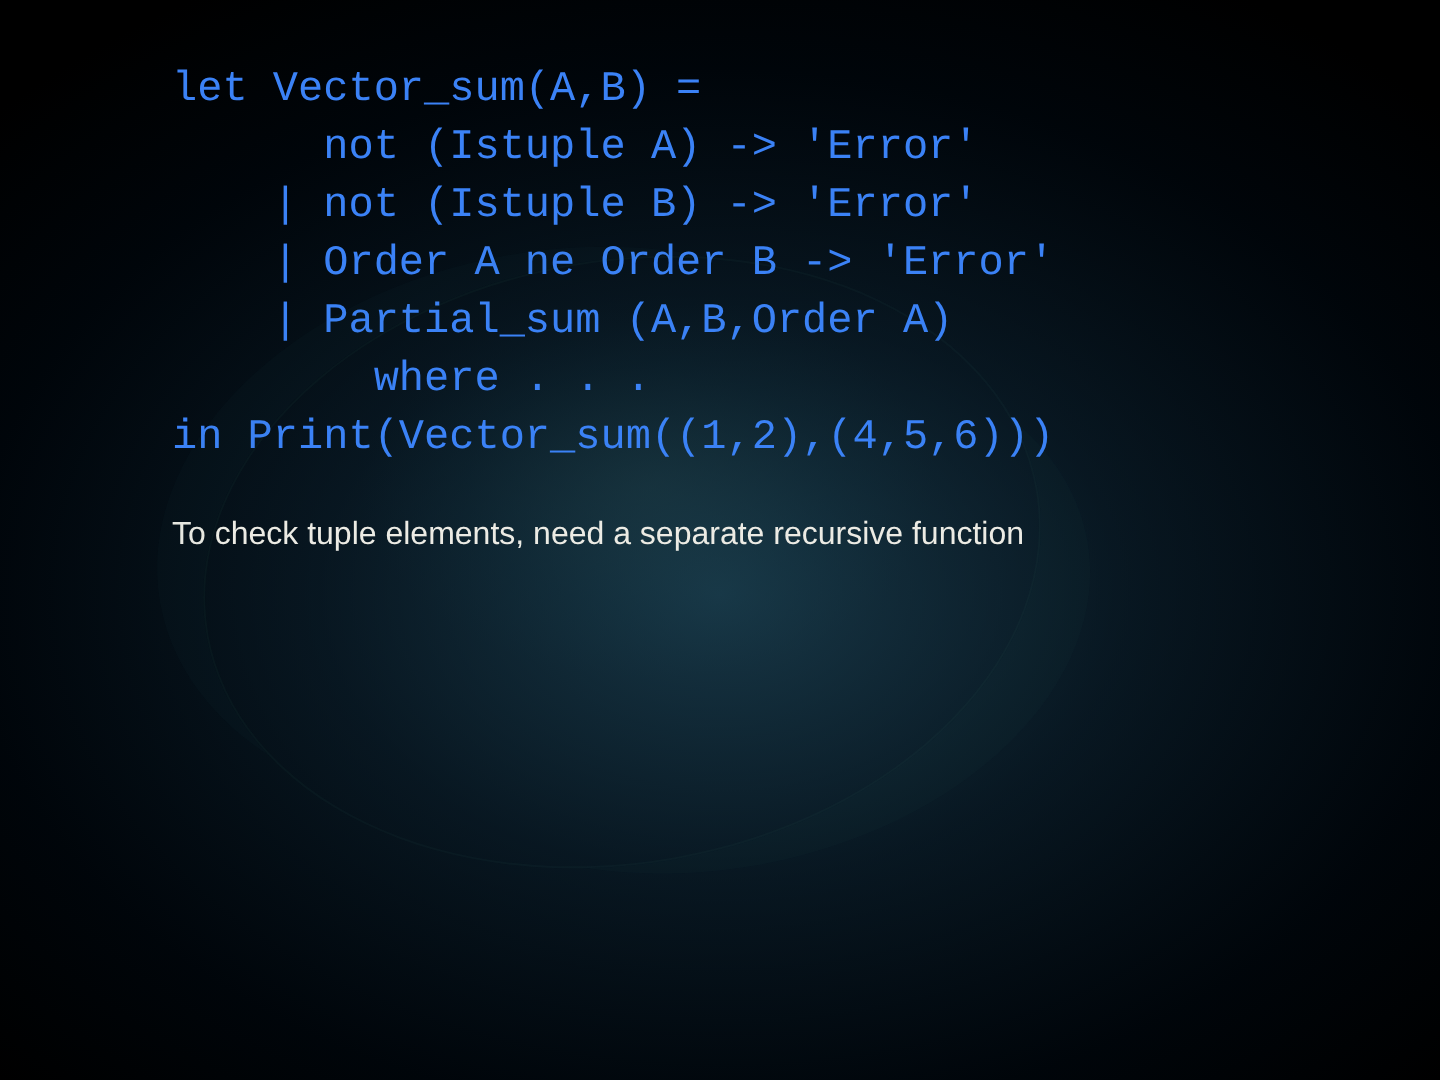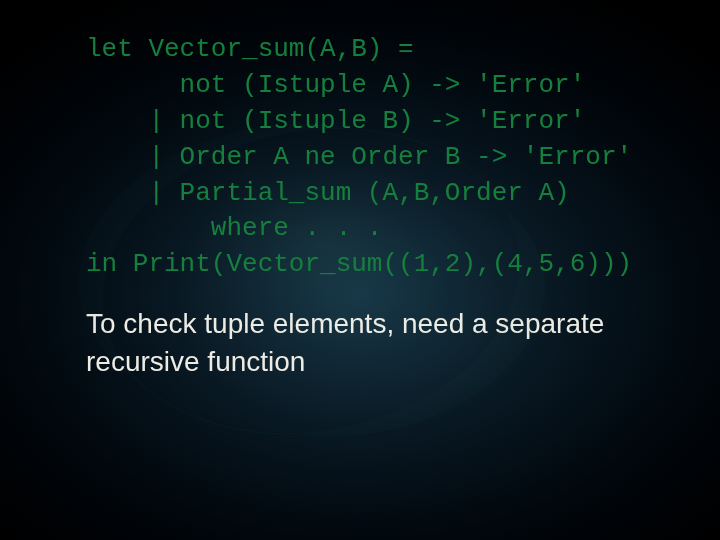--- a/index.html
+++ b/index.html
@@ -41,28 +41,28 @@
   }
   .title {
     font-size: 30px;
     font-weight: bold;
     color: #f0efe8;
     margin: 0 0 28px 0;
     letter-spacing: 0.2px;
   }
   .code-block {
     font-family: "Courier New", Courier, monospace;
-    font-size: 26px;
+    font-size: 21px;
     line-height: 1.38;
     white-space: pre;
-    color: #15803d;
+    color: #3b82f6;
     margin: 0 0 22px 36px;
   }
   .body-text {
-    font-size: 28px;
+    font-size: 16px;
     line-height: 1.35;
     color: #ecebe4;
     margin: 0 0 0 36px;
     max-width: 560px;
   }
 </style>
 </head>
 <body>
 
 <div class="slide">

